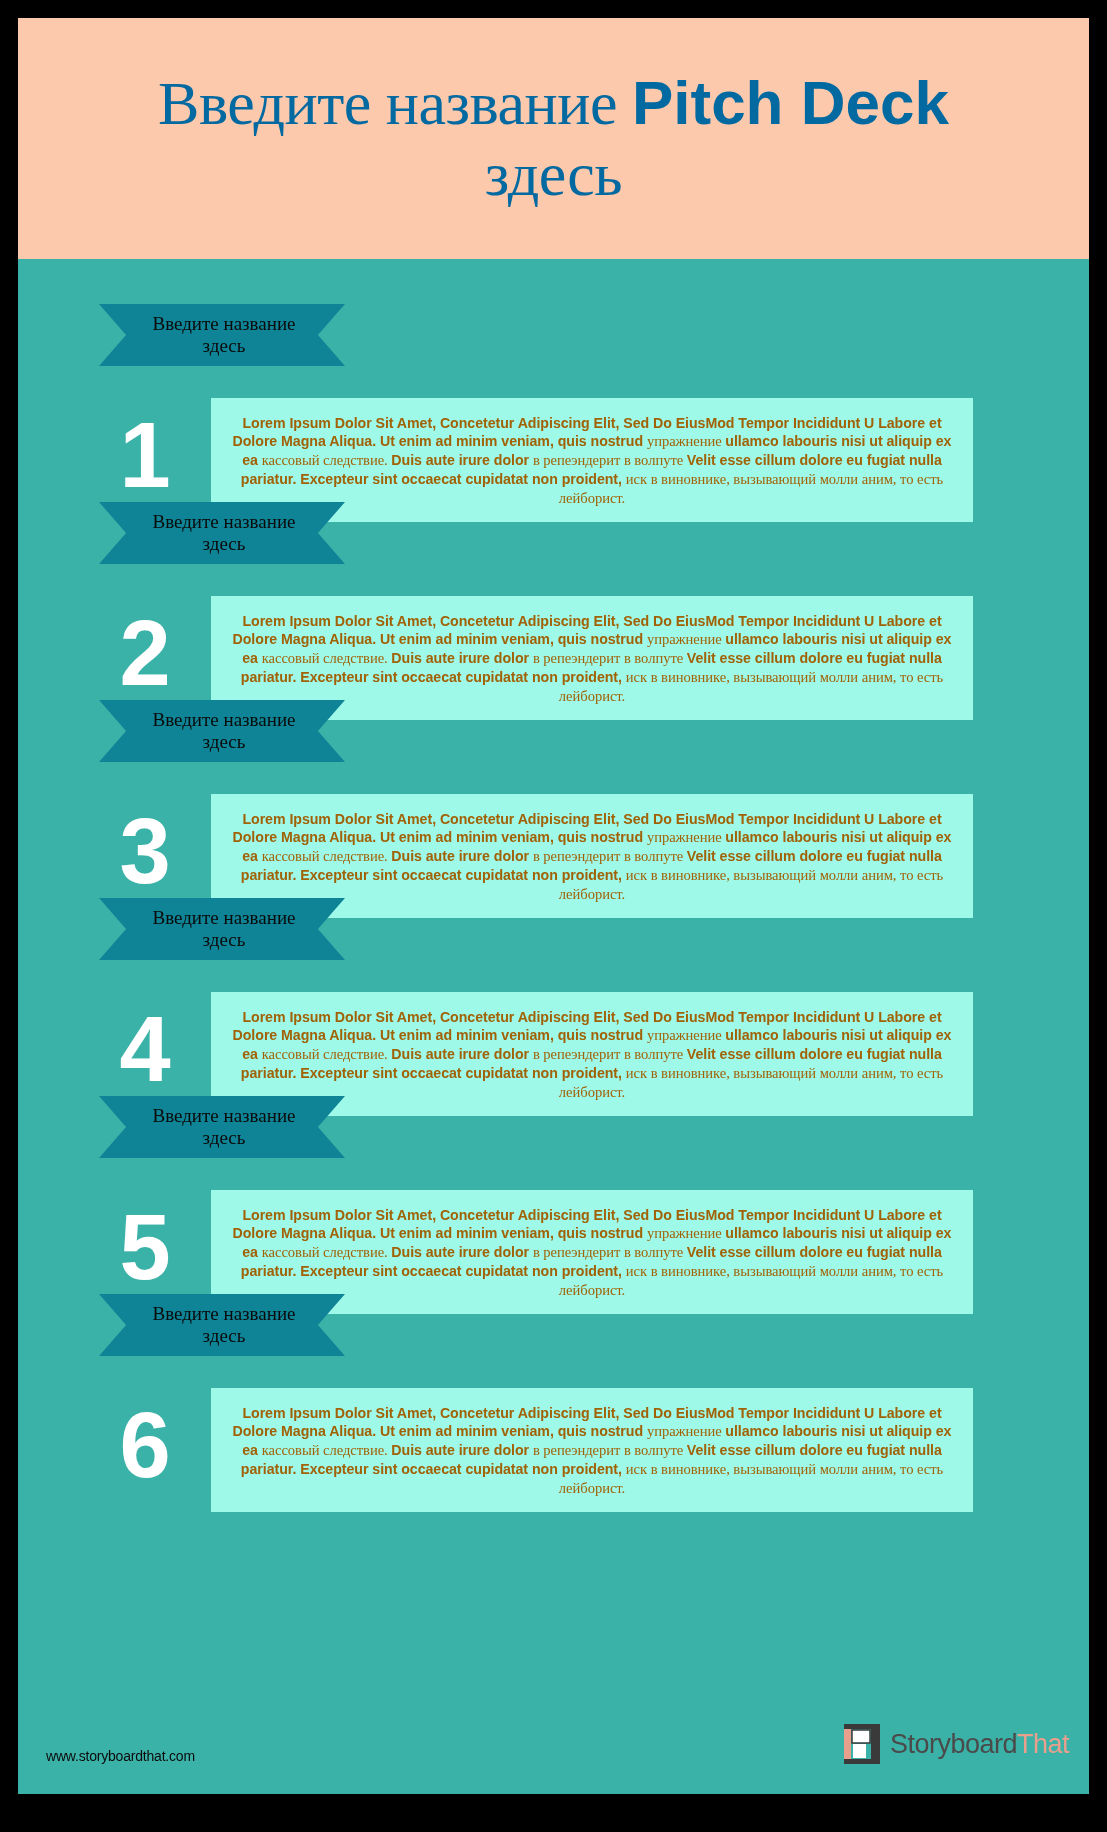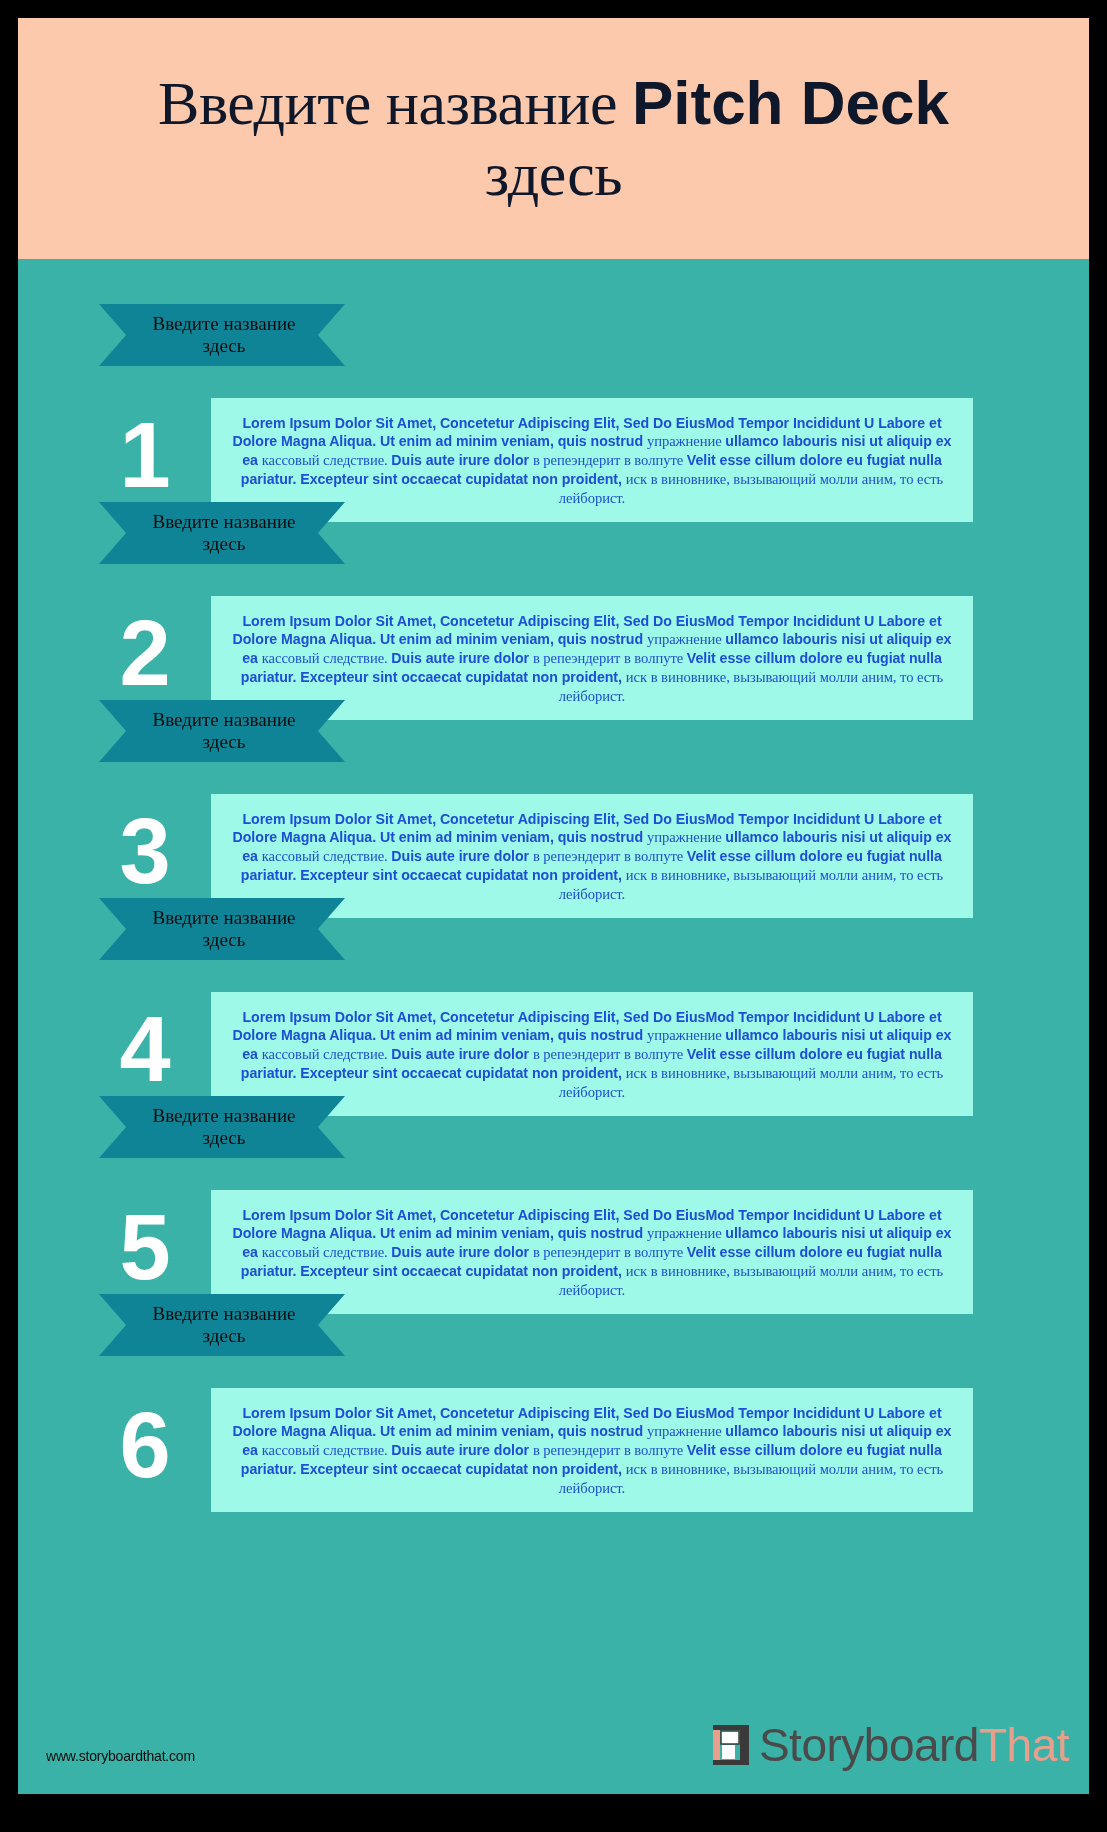--- a/index.html
+++ b/index.html
@@ -34,21 +34,21 @@
     background: #FCC9AC;
     display: flex;
     align-items: center;
     justify-content: center;
     box-sizing: border-box;
     padding: 0 40px;
   }
   .header-title {
     text-align: center;
     line-height: 1.12;
-    color: #0f172a;
+    color: #0369a1;
     font-size: 62px;
     width: 100%;
   }
   .title-serif {
     font-family: "Liberation Serif", serif;
     font-weight: 400;
     letter-spacing: -0.5px;
   }
   .title-bold {
     font-family: "Liberation Sans Narrow", "Liberation Sans", sans-serif;
@@ -112,21 +112,21 @@
     box-sizing: border-box;
     padding: 16px 14px 14px 14px;
   }
   .content-text {
     margin: 0;
     text-align: center;
     font-family: "Liberation Sans Narrow", "Liberation Sans", sans-serif;
     font-weight: 700;
     font-size: 14.2px;
     line-height: 1.30;
-    color: #1d4ed8;
+    color: #a16207;
     letter-spacing: -0.05px;
   }
   .ru {
     font-family: "Liberation Serif", serif;
     font-weight: 400;
     font-size: 14.6px;
   }
 
   
   .footer {
@@ -155,21 +155,21 @@
     align-items: center;
     gap: 6px;
   }
   .logo-mark {
     position: relative;
     width: 44px;
     height: 44px;
   }
   .logo-word {
     font-family: "Liberation Sans Narrow", "Liberation Sans", sans-serif;
-    font-size: 46px;
+    font-size: 27px;
     line-height: 1;
     letter-spacing: -0.5px;
   }
   .logo-word .sb { color: #4A4A4A; }
   .logo-word .that { color: #E8A08D; }
 </style>
 </head>
 <body>
 
 <div class="poster">

